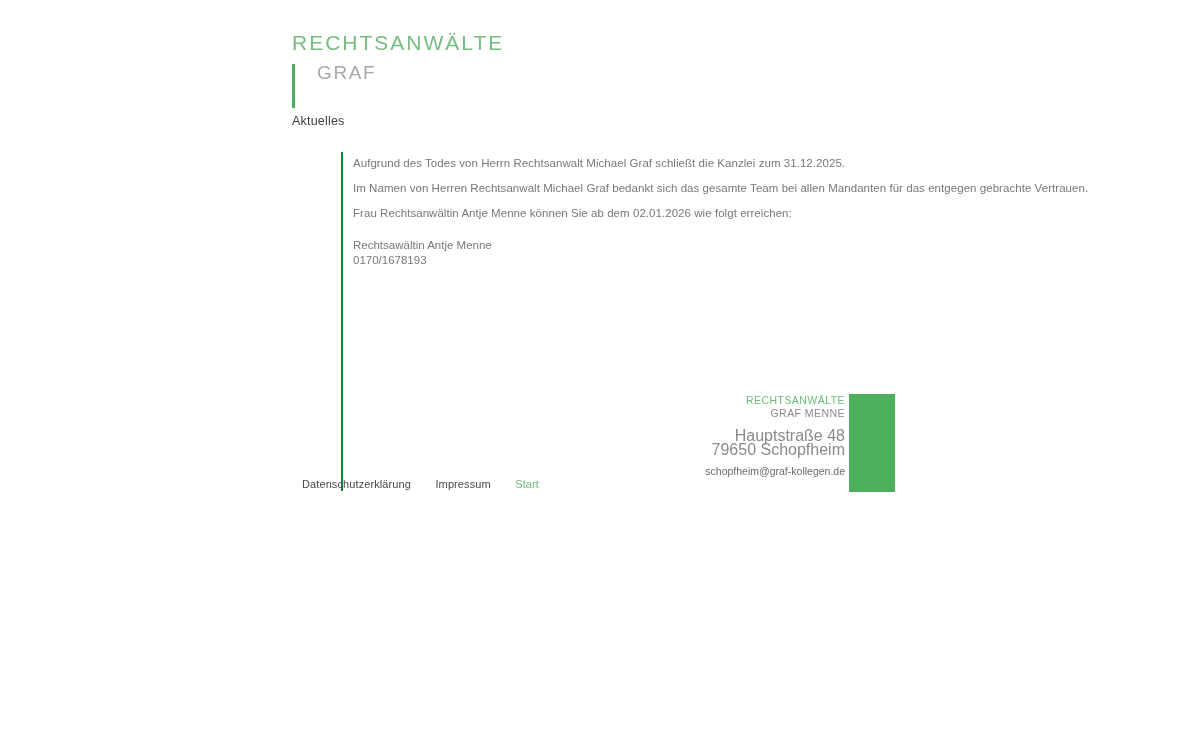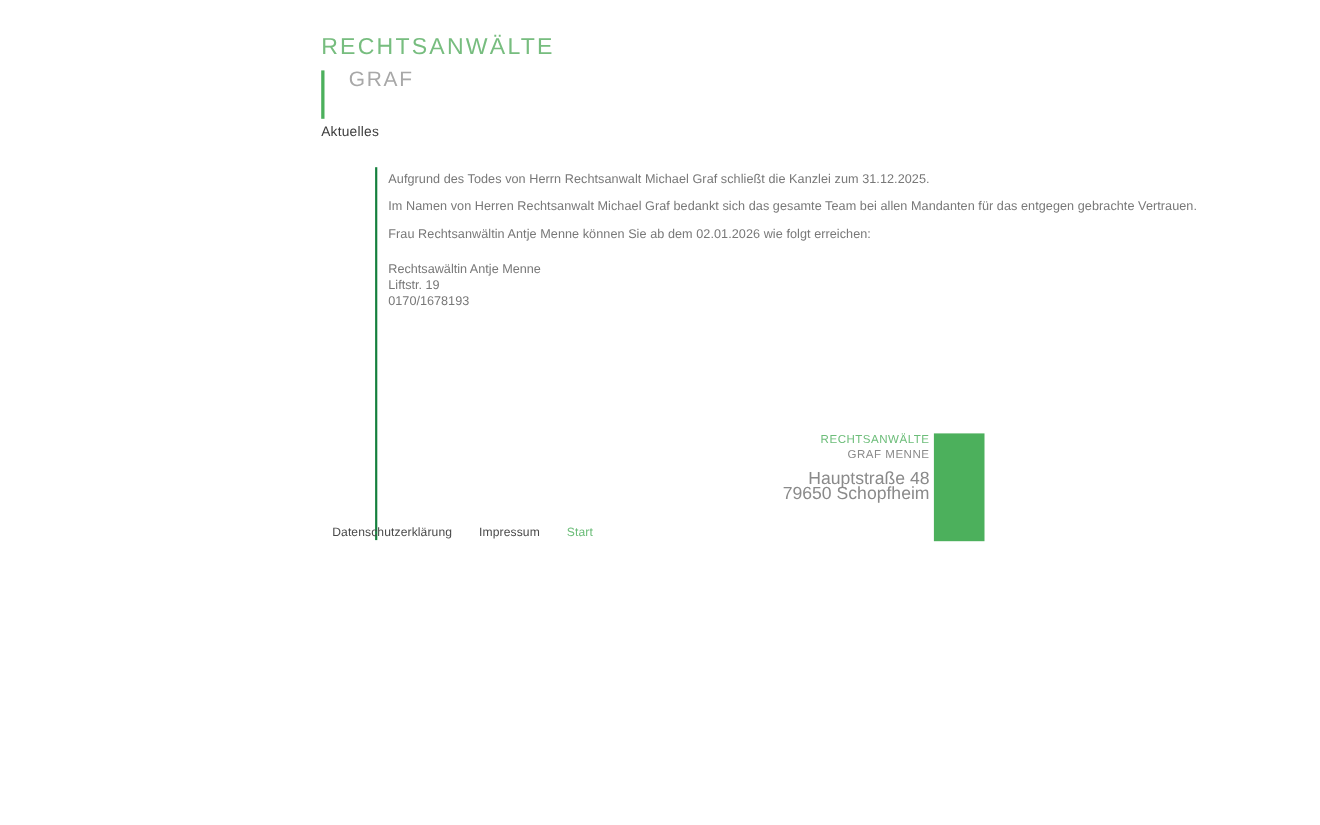--- a/index.html
+++ b/index.html
@@ -209,34 +209,34 @@
     <a href="#">Aktuelles</a>
   </div>
 
   <div class="content">
     <div class="content-inner">
       <p class="para">Aufgrund des Todes von Herrn Rechtsanwalt Michael Graf schließt die Kanzlei zum 31.12.2025.</p>
       <p class="para">Im Namen von Herren Rechtsanwalt Michael Graf bedankt sich das gesamte Team bei allen Mandanten für das entgegen gebrachte Vertrauen.</p>
       <p class="para">Frau Rechtsanwältin Antje Menne können Sie ab dem 02.01.2026 wie folgt erreichen:</p>
       <div class="addr">
         <div>Rechtsawältin Antje Menne</div>
-        <div>Liftstr. 19</div>
         <div>0170/1678193</div>
       </div>
     </div>
   </div>
 
   <div class="footer-block">
     <div class="footer-text">
       <div class="ft-head1">RECHTSANWÄLTE</div>
       <div class="ft-head2">GRAF MENNE</div>
       <div class="ft-gap"></div>
       <div class="ft-line">Hauptstraße 48</div>
       <div class="ft-line">79650 Schopfheim</div>
       <div class="ft-gap"></div>
+      <div class="ft-mail">schopfheim@graf-kollegen.de</div>
     </div>
     <div class="footer-green"></div>
   </div>
 
   <div class="bottomnav">
     <a href="#">Datenschutzerklärung</a>
     <a href="#">Impressum</a>
     <a href="#" class="accent">Start</a>
   </div>
 

